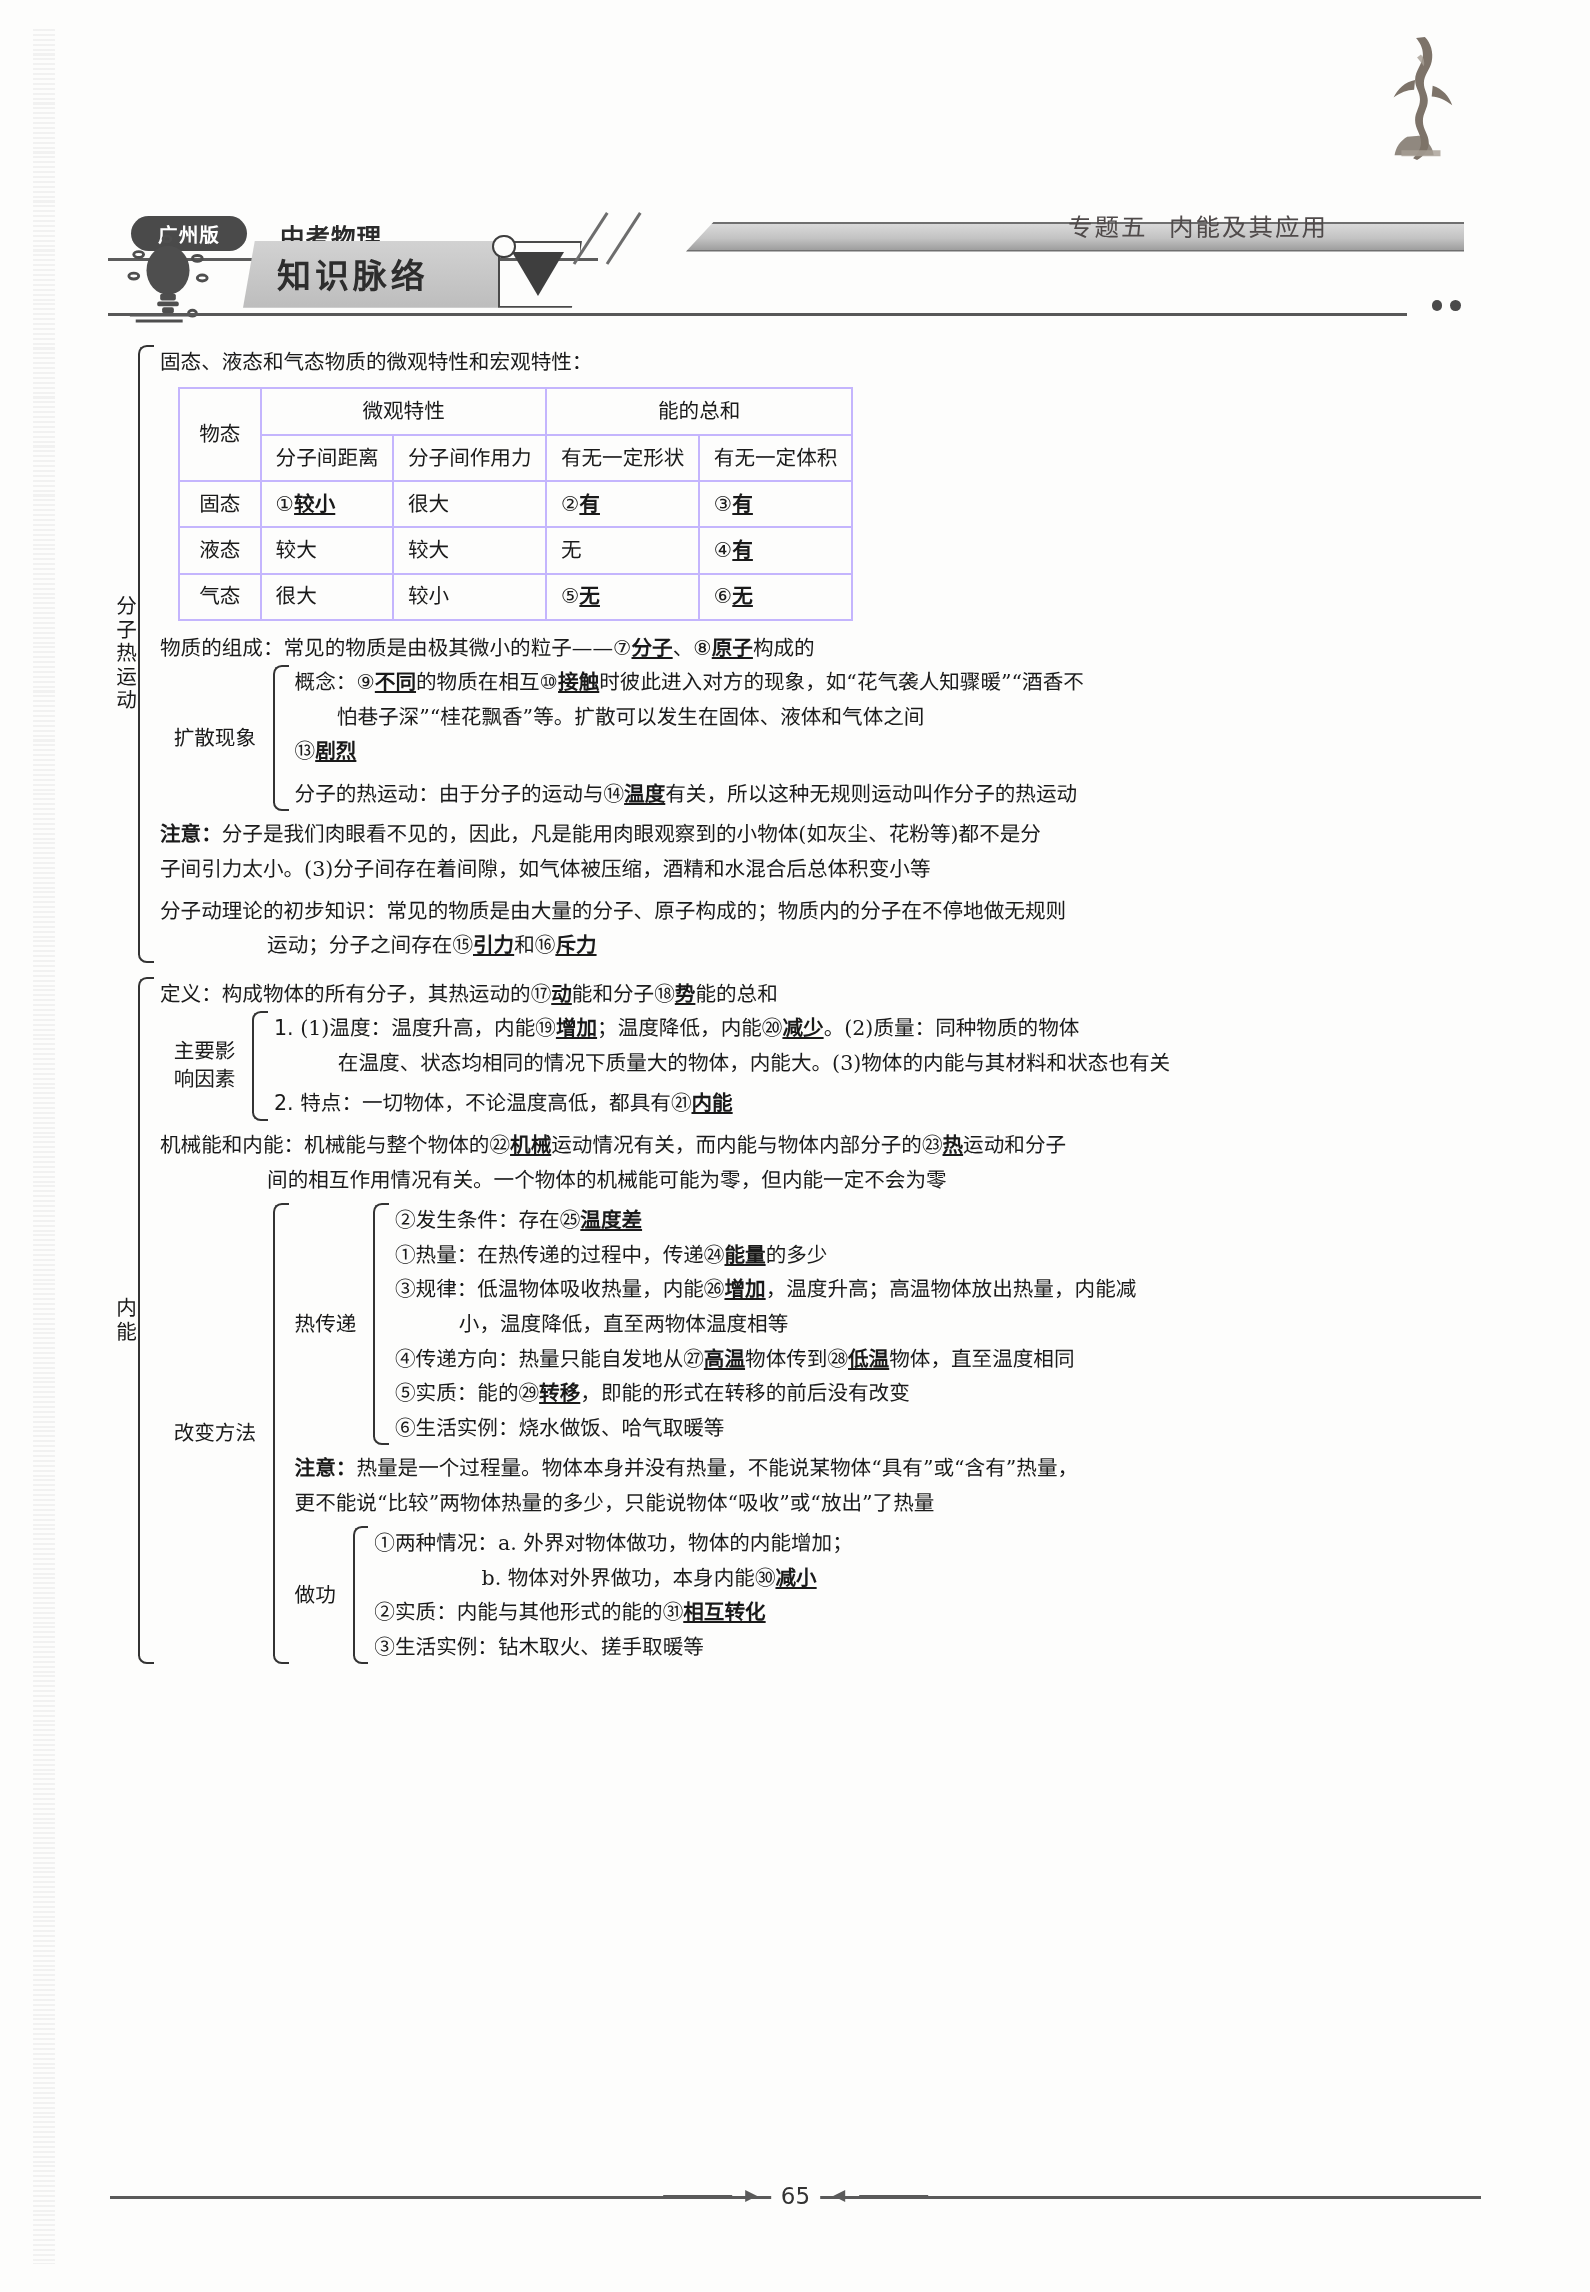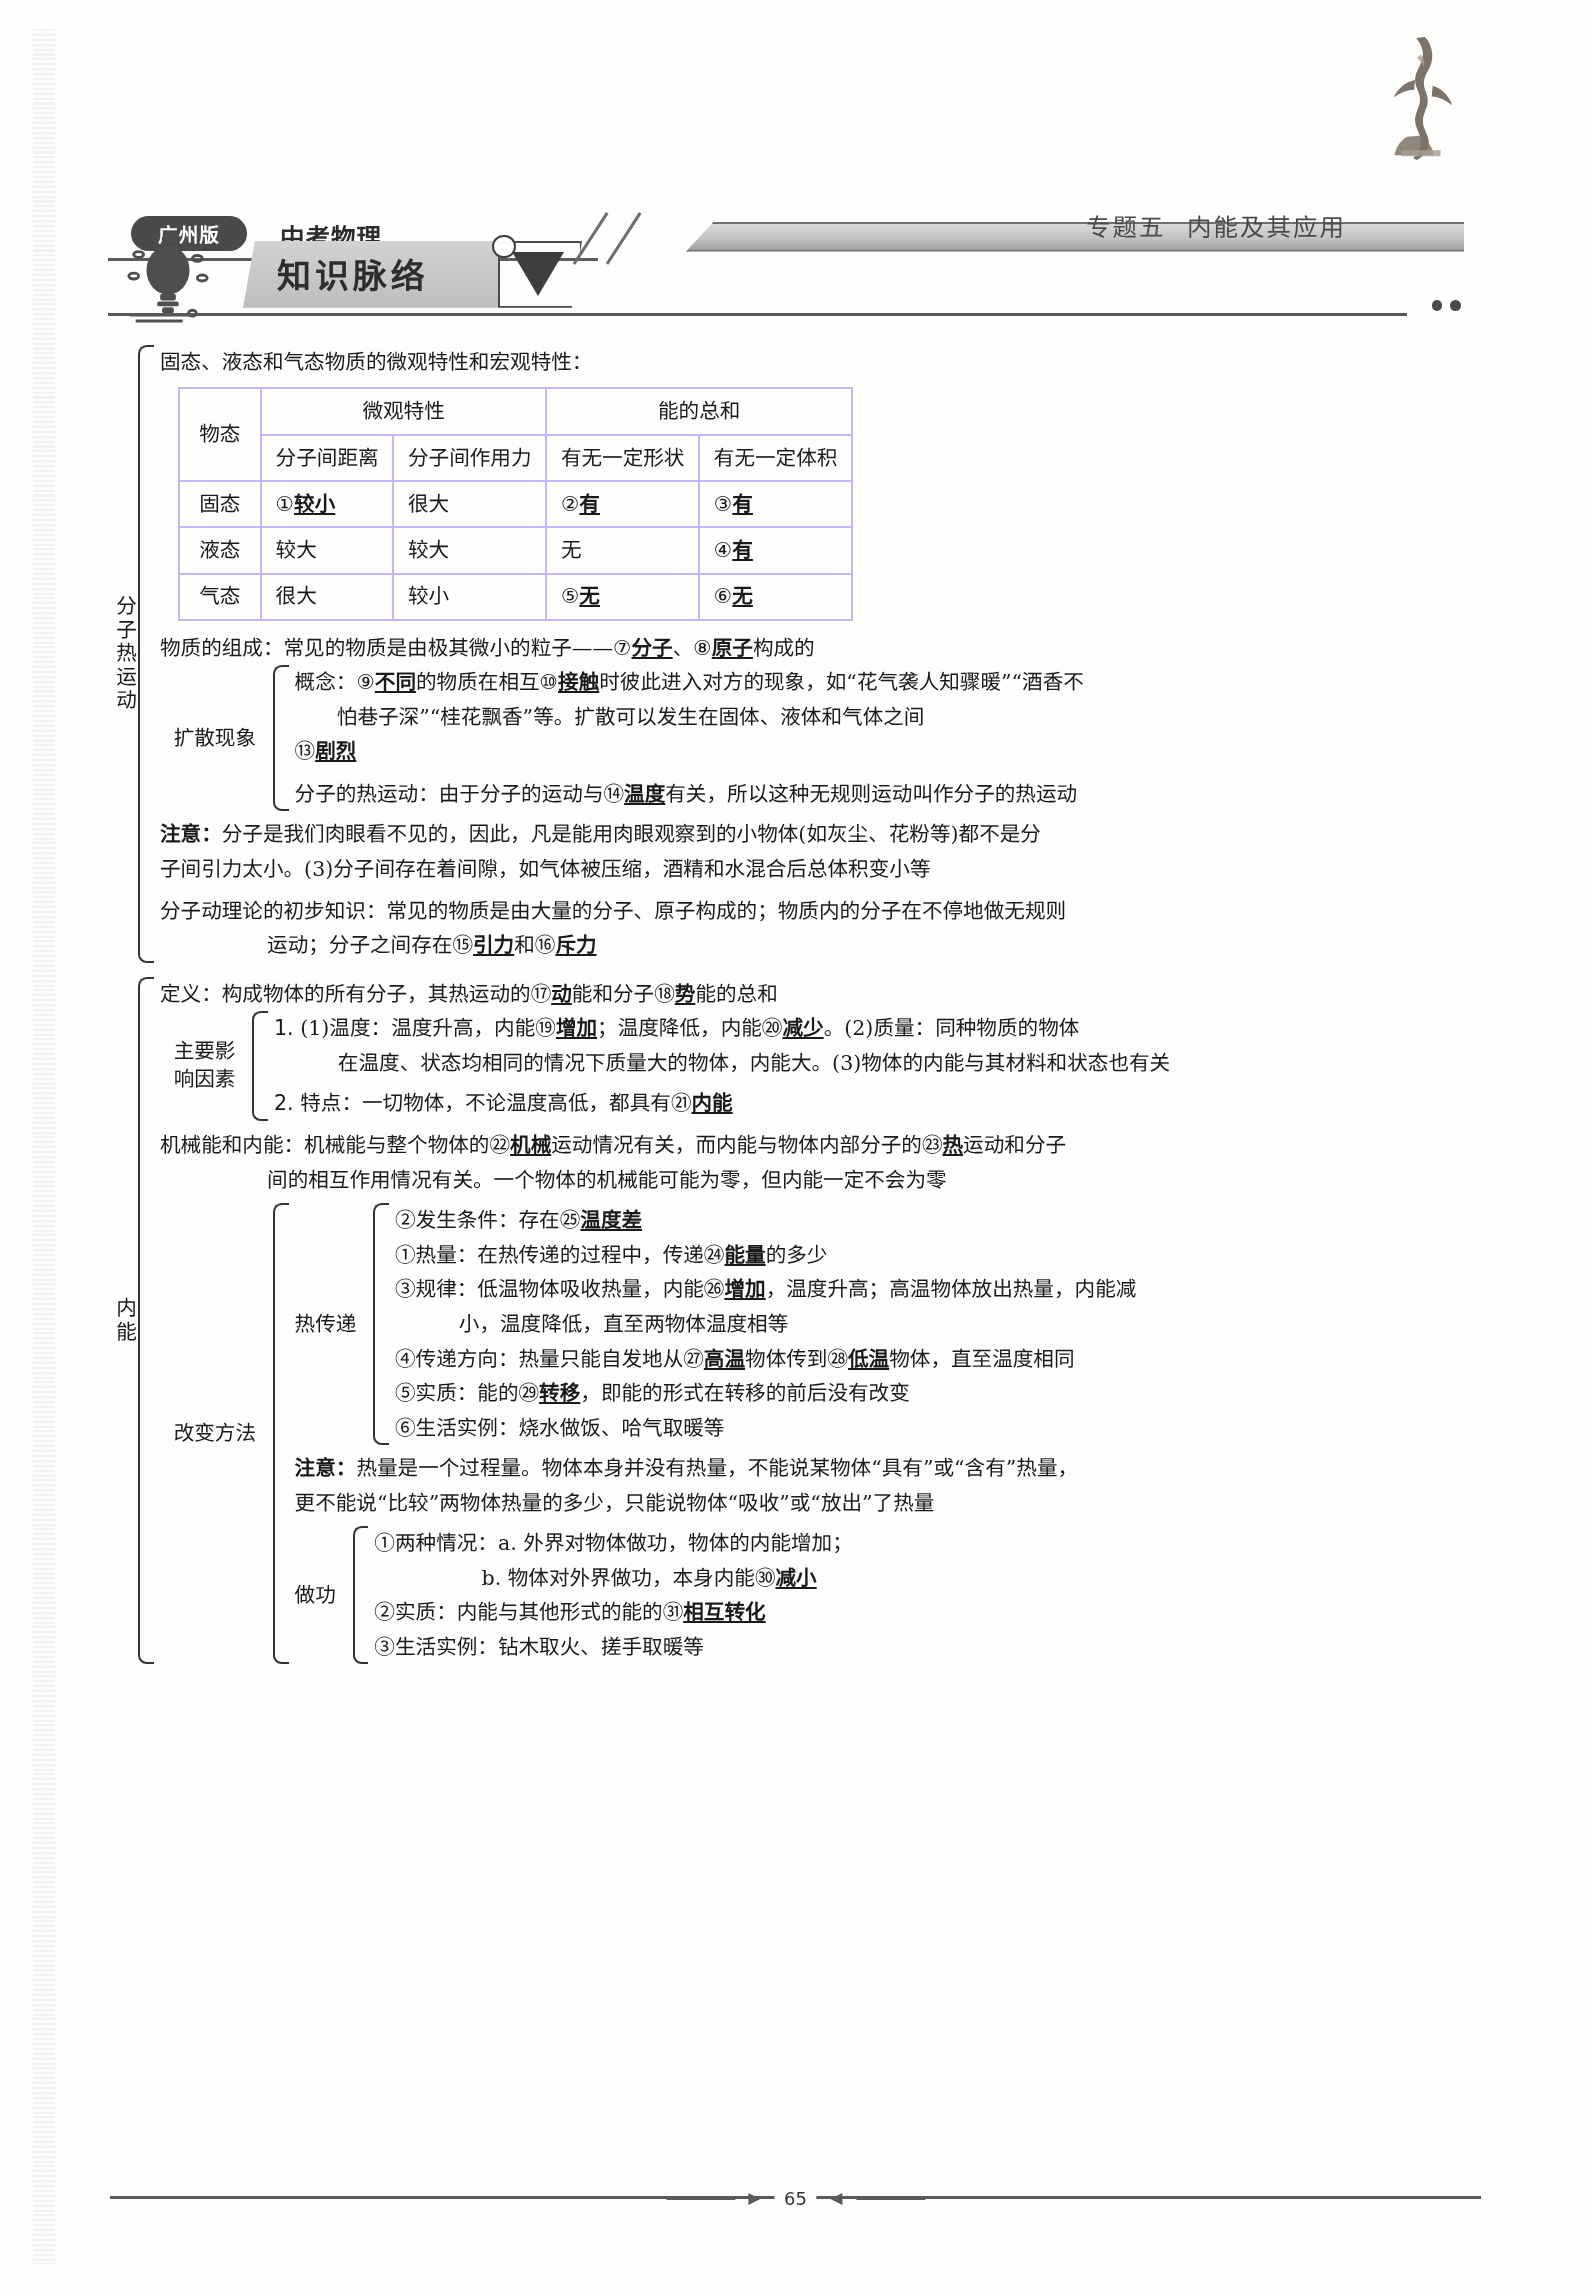--- a/index.html
+++ b/index.html
@@ -86,21 +86,21 @@
     right: 127px;
     top: 116px;
     height: 25.5px;
     background: linear-gradient(180deg, #d9d9d9 0%, #c3c3c3 55%, #9e9e9e 100%);
     border-top: 2px solid #6f6f6f;
     border-bottom: 2px solid #6f6f6f;
     clip-path: polygon(27.4px 0, 100% 0, 100% 100%, 0 100%);
   }
   .header-title {
     position: absolute;
-    right: 245px;
+    right: 263px;
     top: 102px;
     font-size: 24.5px;
     letter-spacing: 2px;
     color: #4f4a4a;
     font-family: "DejaVu Sans", "Liberation Sans", sans-serif;
   }
   .header-title .gap { display: inline-block; width: 21.6px; }
   .statue {
     position: absolute;
     right: 125px;
@@ -288,21 +288,21 @@
     transform: translateX(-50%);
     display: flex;
     align-items: center;
     gap: 13.7px;
   }
   .footer-arrow .dash {
     width: 69px; height: 2.9px; background: #5a5a5a;
   }
   .page-num {
     font-family: "DejaVu Sans", "Liberation Sans", sans-serif;
-    font-size: 18px;
+    font-size: 23px;
     color: #333;
     background: #fdfdfc;
     padding: 0 9.8px;
   }
   .mini-tri {
     width: 0; height: 0;
     border-top: 6.9px solid transparent;
     border-bottom: 6.9px solid transparent;
     border-left: 12.7px solid #5a5a5a;
   }

